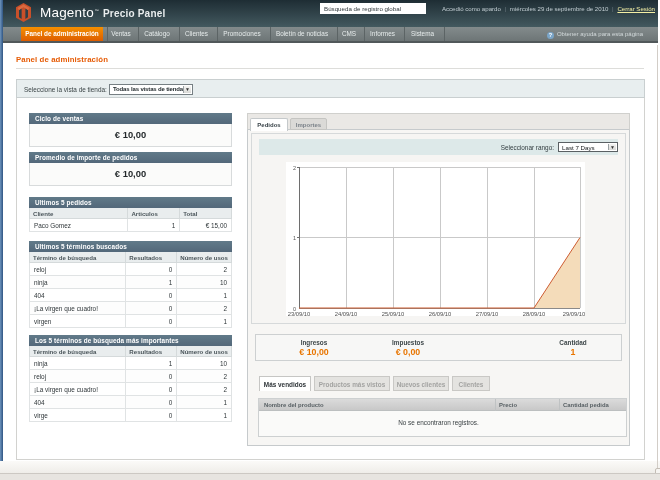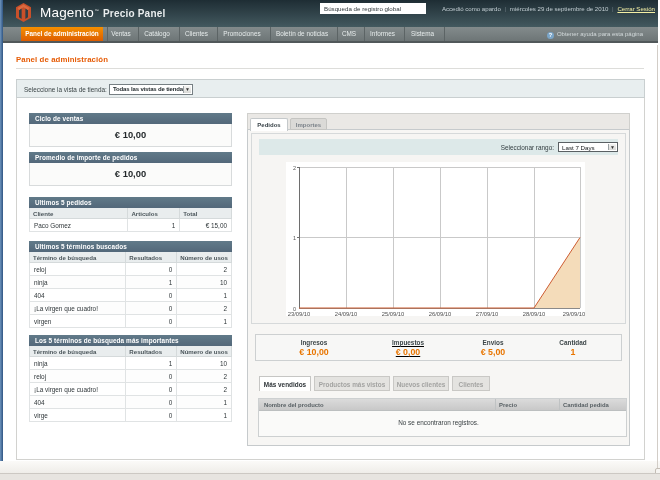--- a/index.html
+++ b/index.html
@@ -262,27 +262,23 @@
 <text x="201" y="153.5" text-anchor="middle">27/09/10</text>
 <text x="248" y="153.5" text-anchor="middle">28/09/10</text>
 <text x="288" y="153.5" text-anchor="middle">29/09/10</text>
 </g>
 </svg></div>
 <div class="abs" id="totals">
 <div class="tc" style="left:8px;">
         <div class="tl">Ingresos</div>
         <div class="tv">€ 10,00</div>
       </div>
-<div class="tc" style="left:102px;text-decoration:underline;">
+<div class="tc" style="left:102px;">
         <div class="tl">Impuestos</div>
         <div class="tv">€ 0,00</div>
-      </div>
-<div class="tc" style="left:187px;">
-        <div class="tl">Envios</div>
-        <div class="tv">€ 5,00</div>
       </div>
 <div class="tc" style="left:267px;">
         <div class="tl">Cantidad</div>
         <div class="tv">1</div>
       </div>
 </div>
 <div class="btab" id="btab1">Más vendidos</div>
 <div class="btab" id="btab2">Productos más vistos</div>
 <div class="btab" id="btab3">Nuevos clientes</div>
 <div class="btab" id="btab4">Clientes</div>

